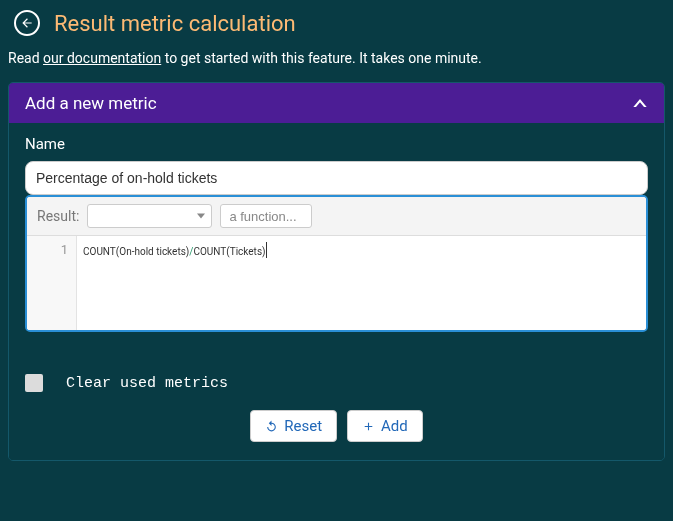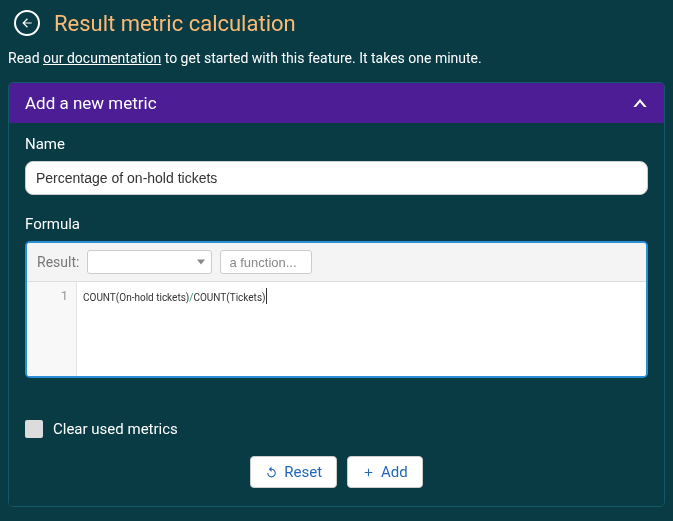--- a/index.html
+++ b/index.html
@@ -140,21 +140,22 @@
     display: inline-block;
     width: 1px; height: 16px;
     background: #333;
     vertical-align: -3px;
     margin-left: 0px;
   }
   .clear-row {
     margin-top: 42px;
     display: flex;
     align-items: center;
-    gap: 10px;
+    gap: 23px;
+    font-family: Liberation Mono, monospace;
   }
   .checkbox {
     width: 18px; height: 18px;
     background: #dcdcdc;
     border-radius: 2px;
     cursor: pointer;
   }
   .clear-label { color: #fff; font-size: 15px; }
   .btn-row {
     margin-top: 18px;
@@ -197,21 +198,20 @@
     <span>Add a new metric</span>
     <svg class="chevron" viewBox="0 0 24 16">
         <path d="M12 2 L22 14 L18 14 L12 7 L6 14 L2 14 Z"></path>
       </svg>
   </div>
   <div class="panel-body">
 
     <div class="field-label">Name</div>
     <input class="name-input" type="text" value="Percentage of on-hold tickets" style="">
 
-    <div class="field-label formula-label">Formula</div>
 
     <div class="formula-box">
       <div class="insert-bar">
         <span class="insert-label">Result:</span>
         <div class="select-box">
           <svg viewBox="0 0 10 10">
               <path d="M0 2 L10 2 L5 8 Z"></path>
             </svg>
         </div>
         <input class="func-input" type="text" placeholder="a function..." style="">

